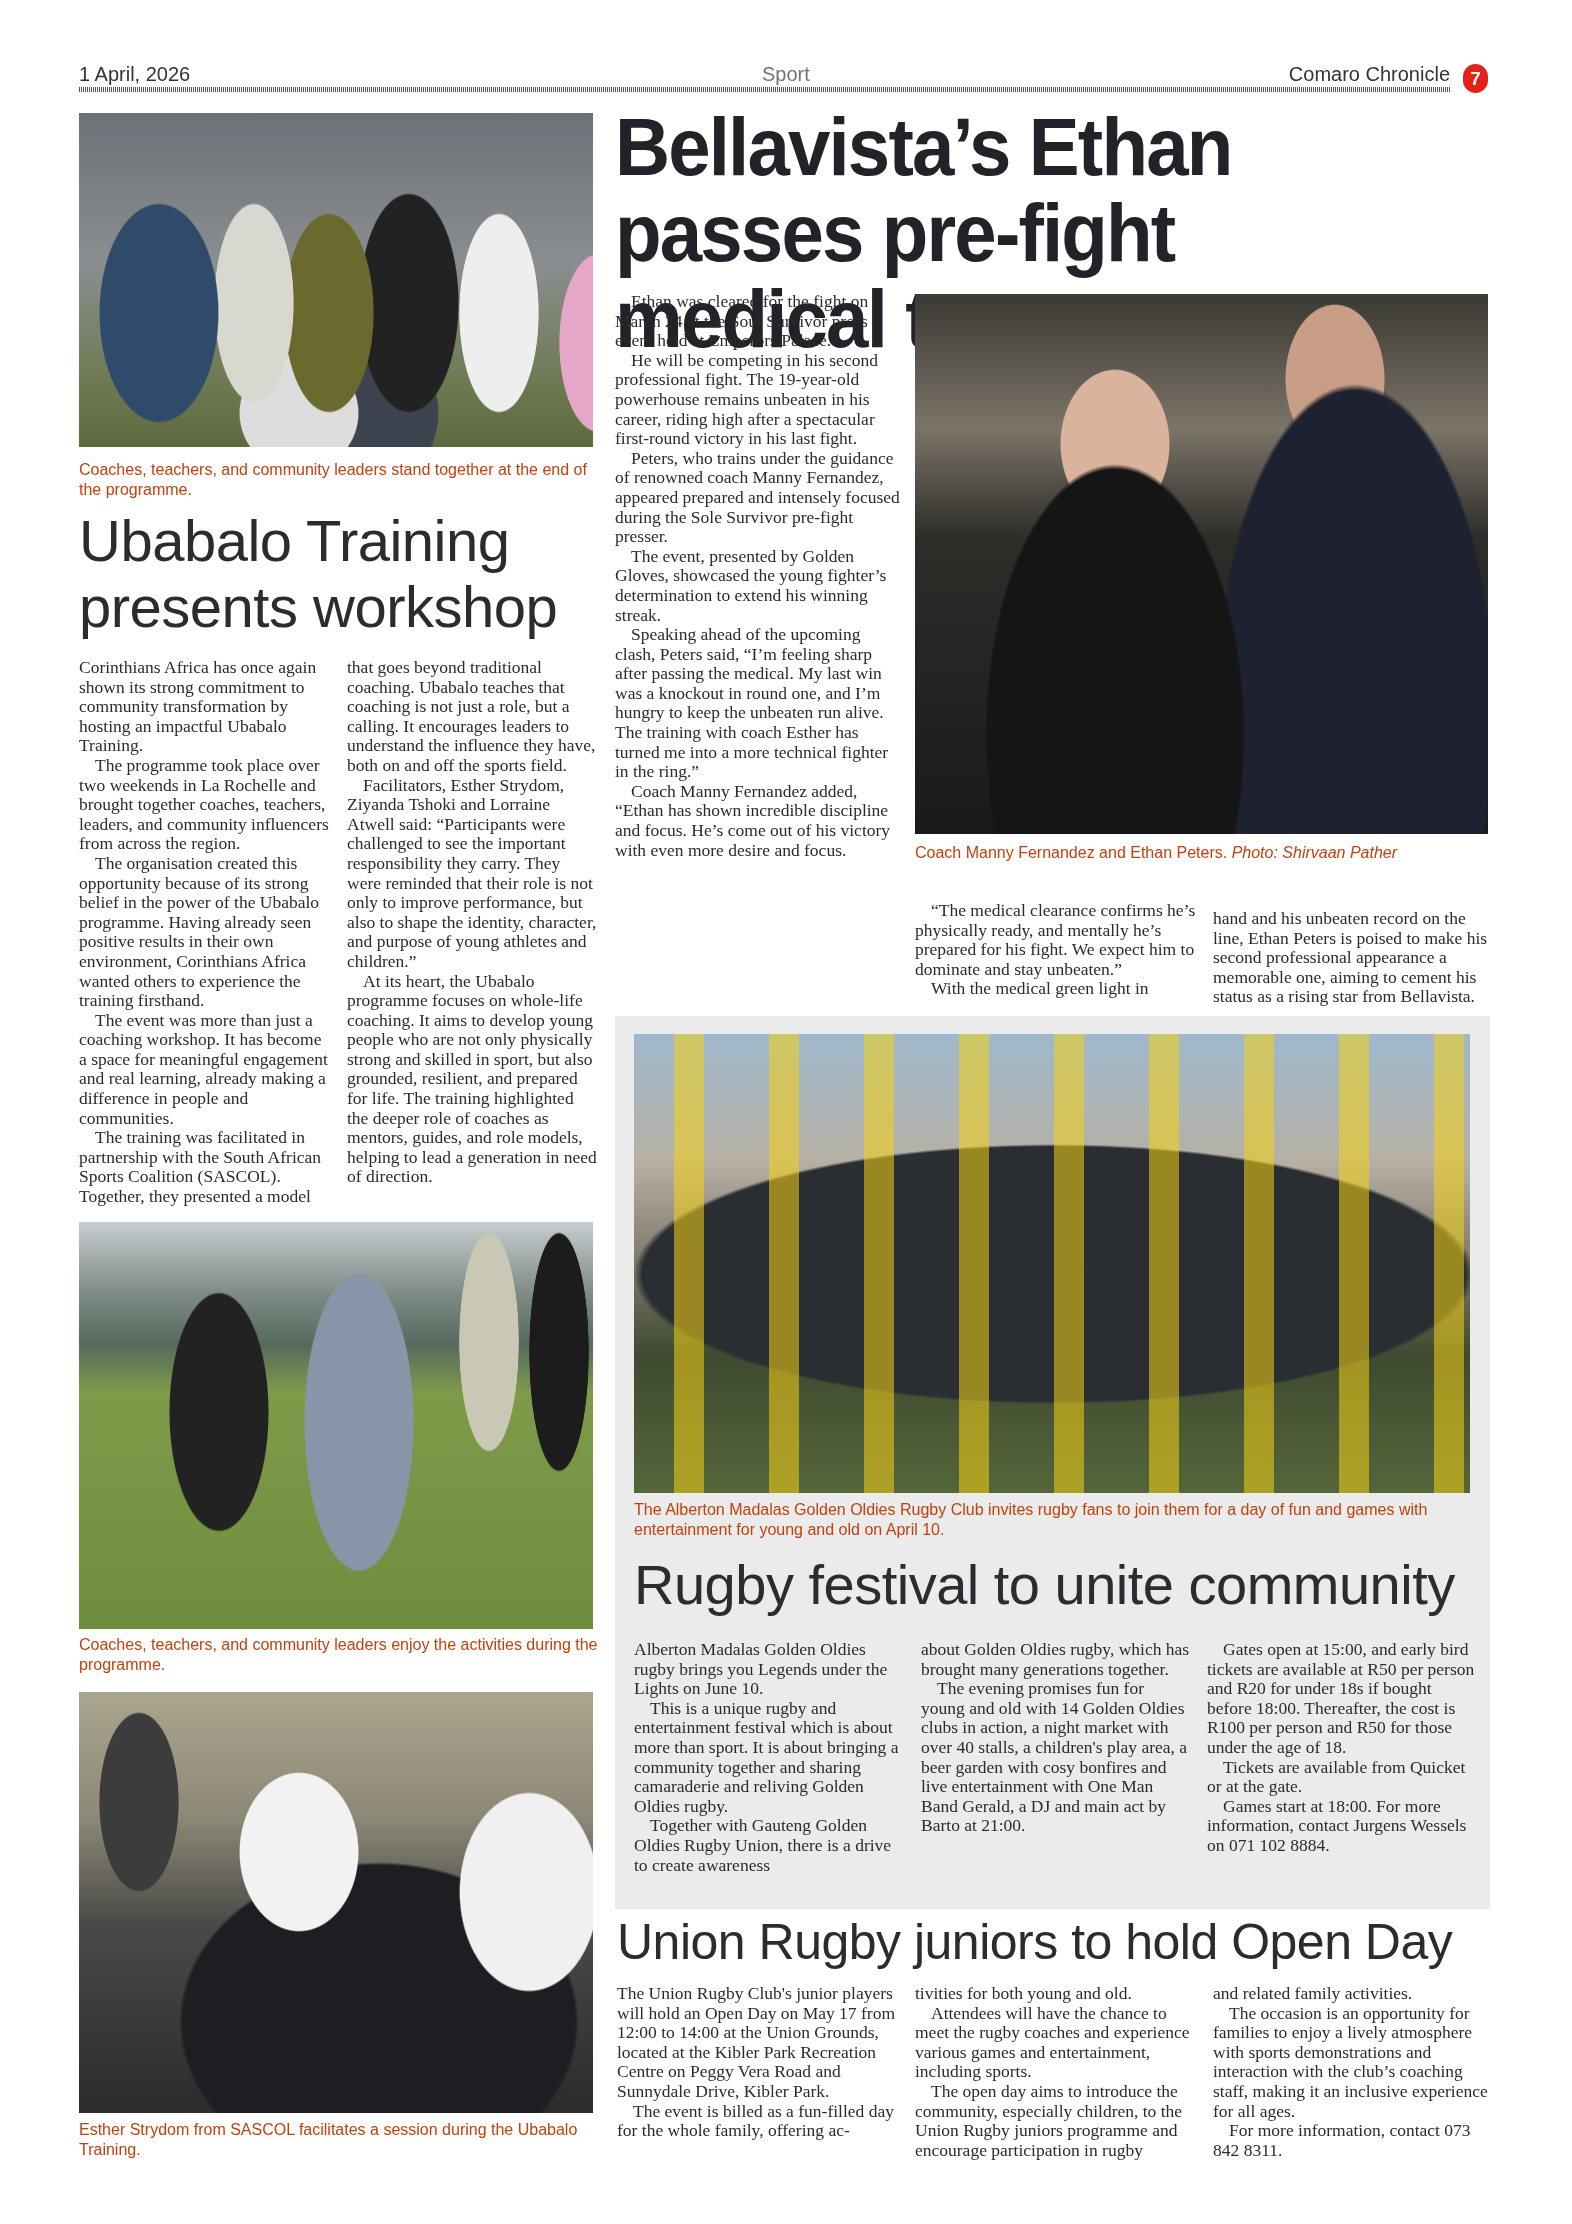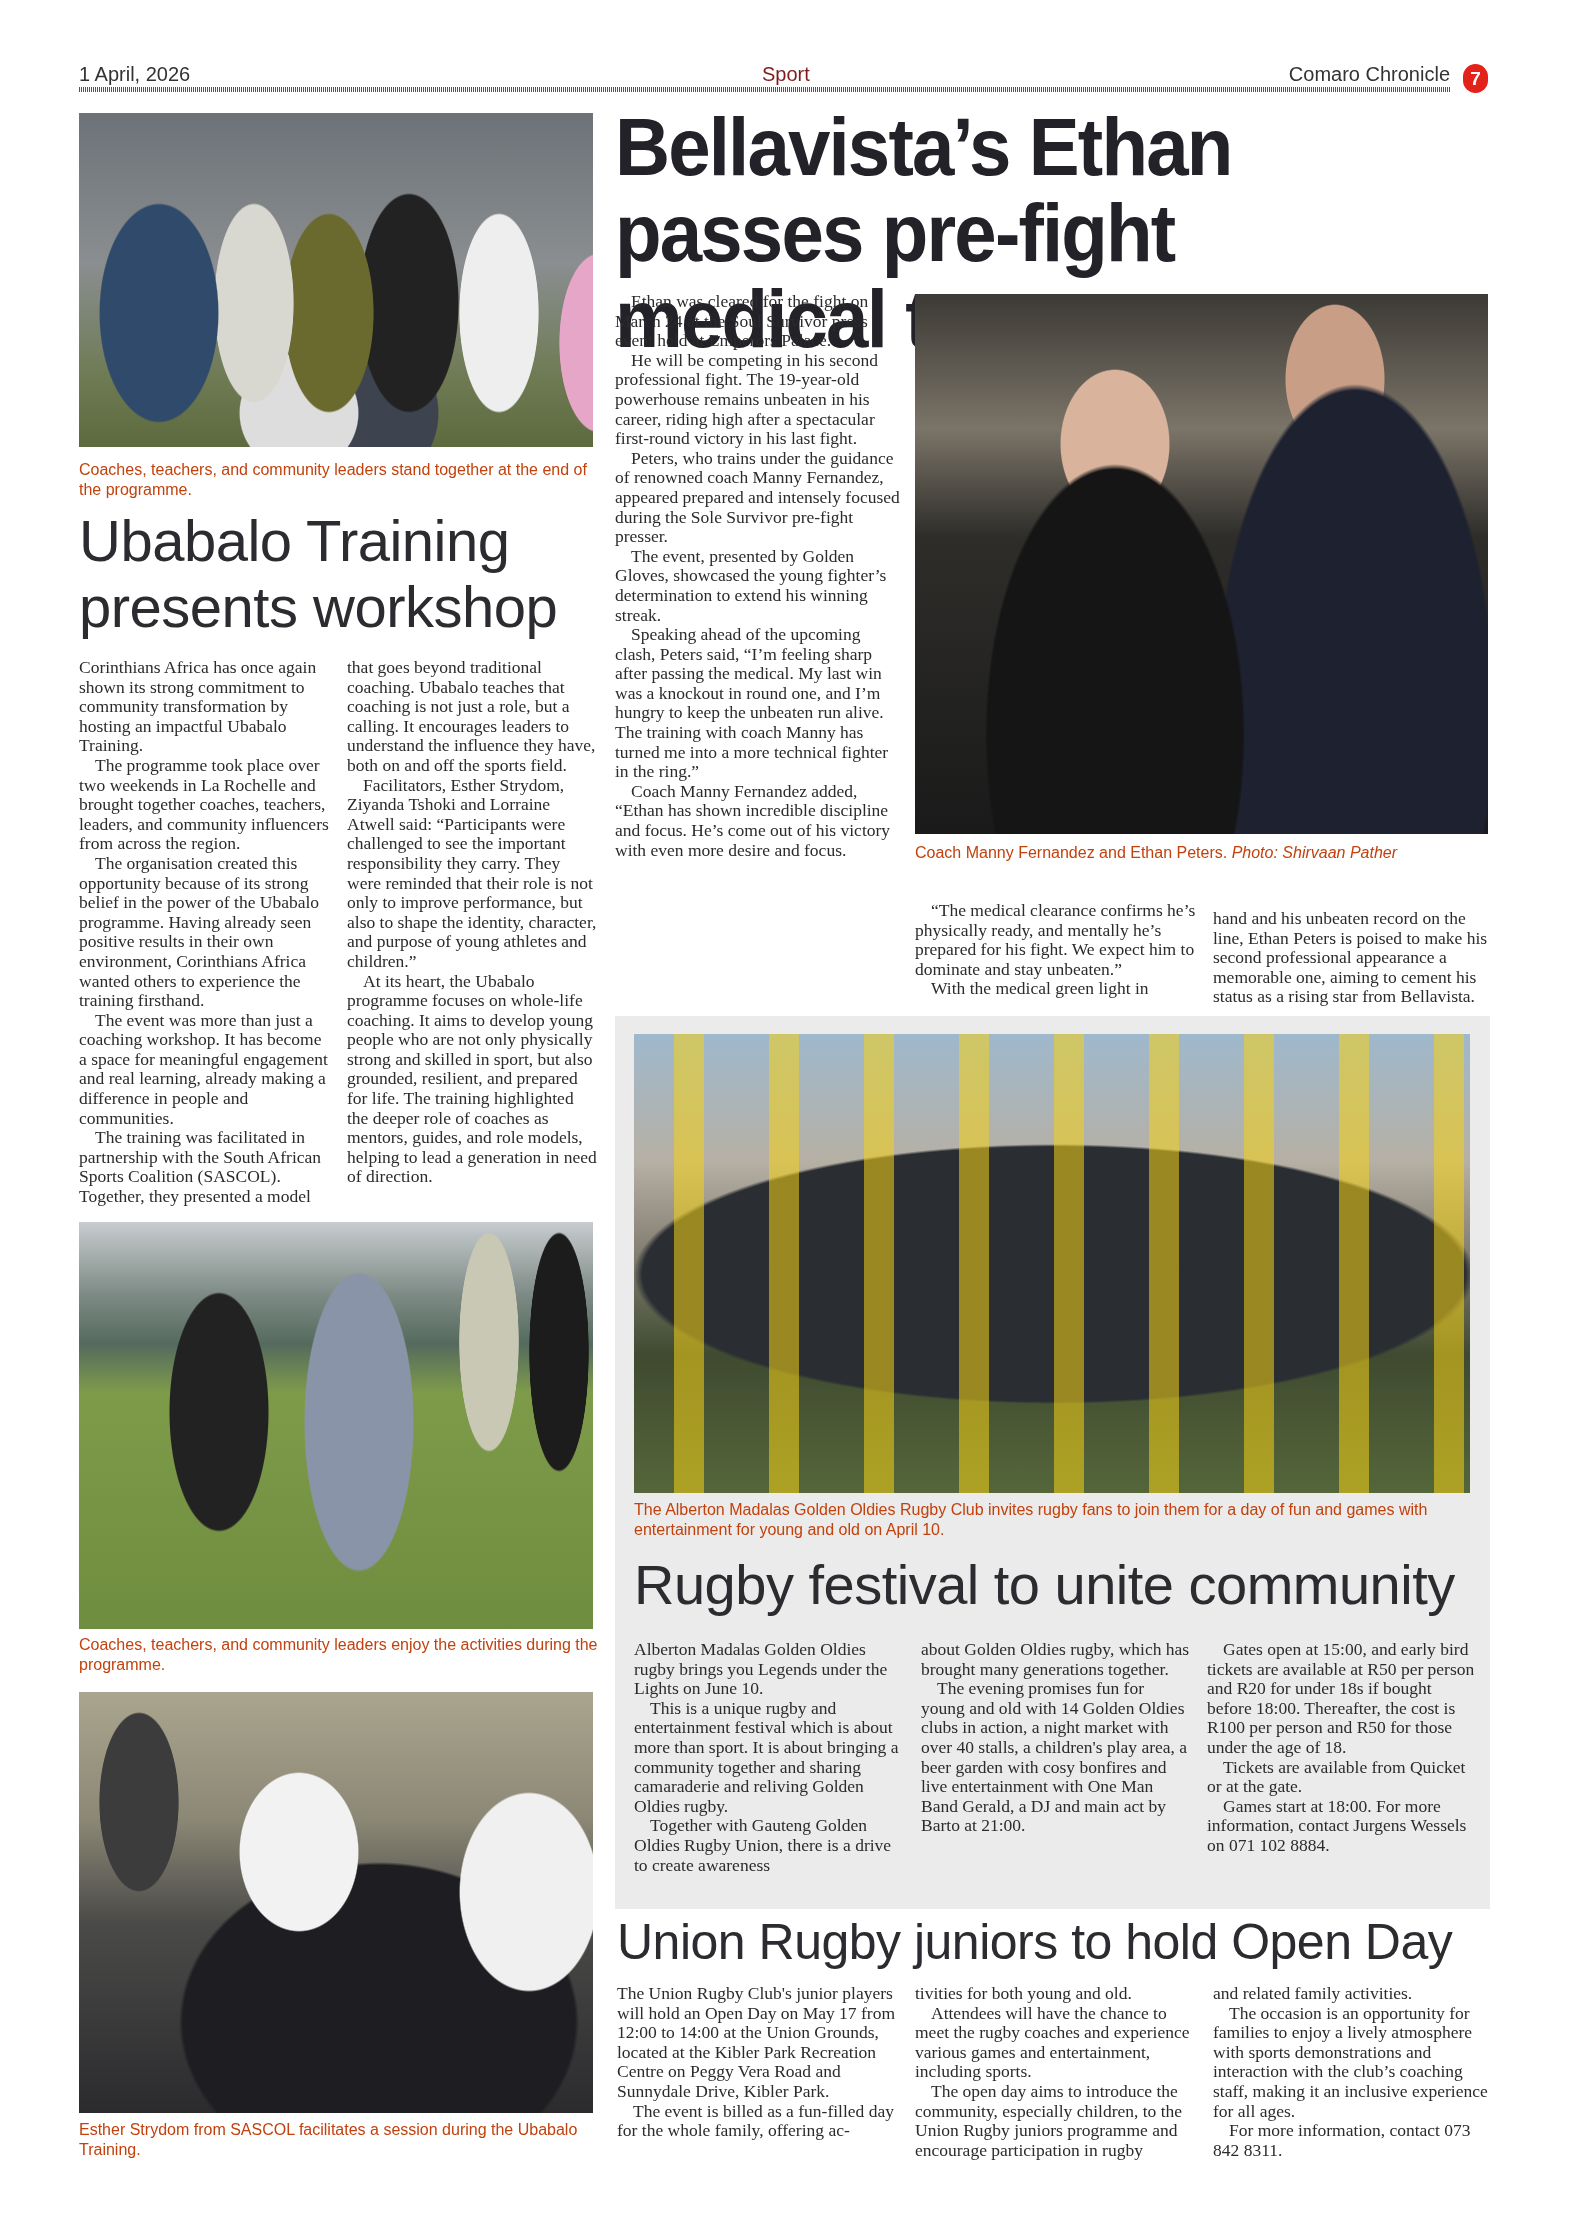--- a/index.html
+++ b/index.html
@@ -3,21 +3,21 @@
 <meta charset="utf-8">
 <style>
   * { box-sizing: border-box; margin: 0; padding: 0; }
   html, body { width: 1572px; height: 2224px; background: #ffffff; overflow: hidden; }
   body { position: relative; font-family: "Liberation Serif", serif; color: #2b2b2b; }
   .abs { position: absolute; }
 
   
   .hdr-text { font-family: "Liberation Sans", sans-serif; font-size: 20px; color: #333; top: 62px; line-height: 24px; }
   .hdr-date { left: 79px; }
-  .hdr-section { left: 762px; color: #7f1d1d; }
+  .hdr-section { left: 762px; color: #737373; }
   .hdr-pub { right: 122px; }
   .hdr-rule { left: 79px; top: 87px; width: 1372px; height: 5px;
     background: repeating-linear-gradient(90deg, #555 0 1px, #fff 1px 2px); }
   .page-badge { left: 1463px; top: 64px; width: 25px; height: 29px; border-radius: 13px;
     background: #e3231b; color: #fff; font-family: "Liberation Sans", sans-serif; font-weight: bold;
     font-size: 19px; text-align: center; line-height: 29px; }
 
   
   .photo { overflow: hidden; }
   .photo-group { left: 79px; top: 113px; width: 514px; height: 334px;
@@ -119,21 +119,21 @@
 <div class="abs caption" style="left:79px; top:1635px; width:520px;">Coaches, teachers, and community leaders enjoy the activities during the programme.</div>
 <div class="abs photo photo-room"></div>
 <div class="abs caption" style="left:79px; top:2120px; width:520px;">Esther Strydom from SASCOL facilitates a session during the Ubabalo Training.</div>
 
 <h1 class="abs hl-boxing">Bellavista’s Ethan passes pre-fight medical tests</h1>
 <div class="abs body-col col-box-1">
   <p>Ethan was cleared for the fight on March 24 at the Soul Survivor press event held at Emperors Palace.</p>
   <p>He will be competing in his second professional fight. The 19-year-old powerhouse remains unbeaten in his career, riding high after a spectacular first-round victory in his last fight.</p>
   <p>Peters, who trains under the guidance of renowned coach Manny Fernandez, appeared prepared and intensely focused during the Sole Survivor pre-fight presser.</p>
   <p>The event, presented by Golden Gloves, showcased the young fighter’s determination to extend his winning streak.</p>
-  <p>Speaking ahead of the upcoming clash, Peters said, “I’m feeling sharp after passing the medical. My last win was a knockout in round one, and I’m hungry to keep the unbeaten run alive. The training with coach Manny has turned me into a more technical fighter in the ring.”</p>
+  <p>Speaking ahead of the upcoming clash, Peters said, “I’m feeling sharp after passing the medical. My last win was a knockout in round one, and I’m hungry to keep the unbeaten run alive. The training with coach Esther has turned me into a more technical fighter in the ring.”</p>
   <p>Coach Manny Fernandez added, “Ethan has shown incredible discipline and focus. He’s come out of his victory with even more desire and focus.</p>
 </div>
 <div class="abs photo photo-boxing"></div>
 <div class="abs caption" style="left:915px; top:843px; width:580px;">
   <span>Coach Manny Fernandez and Ethan Peters.</span>
   <em>Photo: Shirvaan Pather</em>
 </div>
 <div class="abs body-col col-box-2">
   <p>“The medical clearance confirms he’s physically ready, and mentally he’s prepared for his fight. We expect him to dominate and stay unbeaten.”</p>
   <p>With the medical green light in</p>

